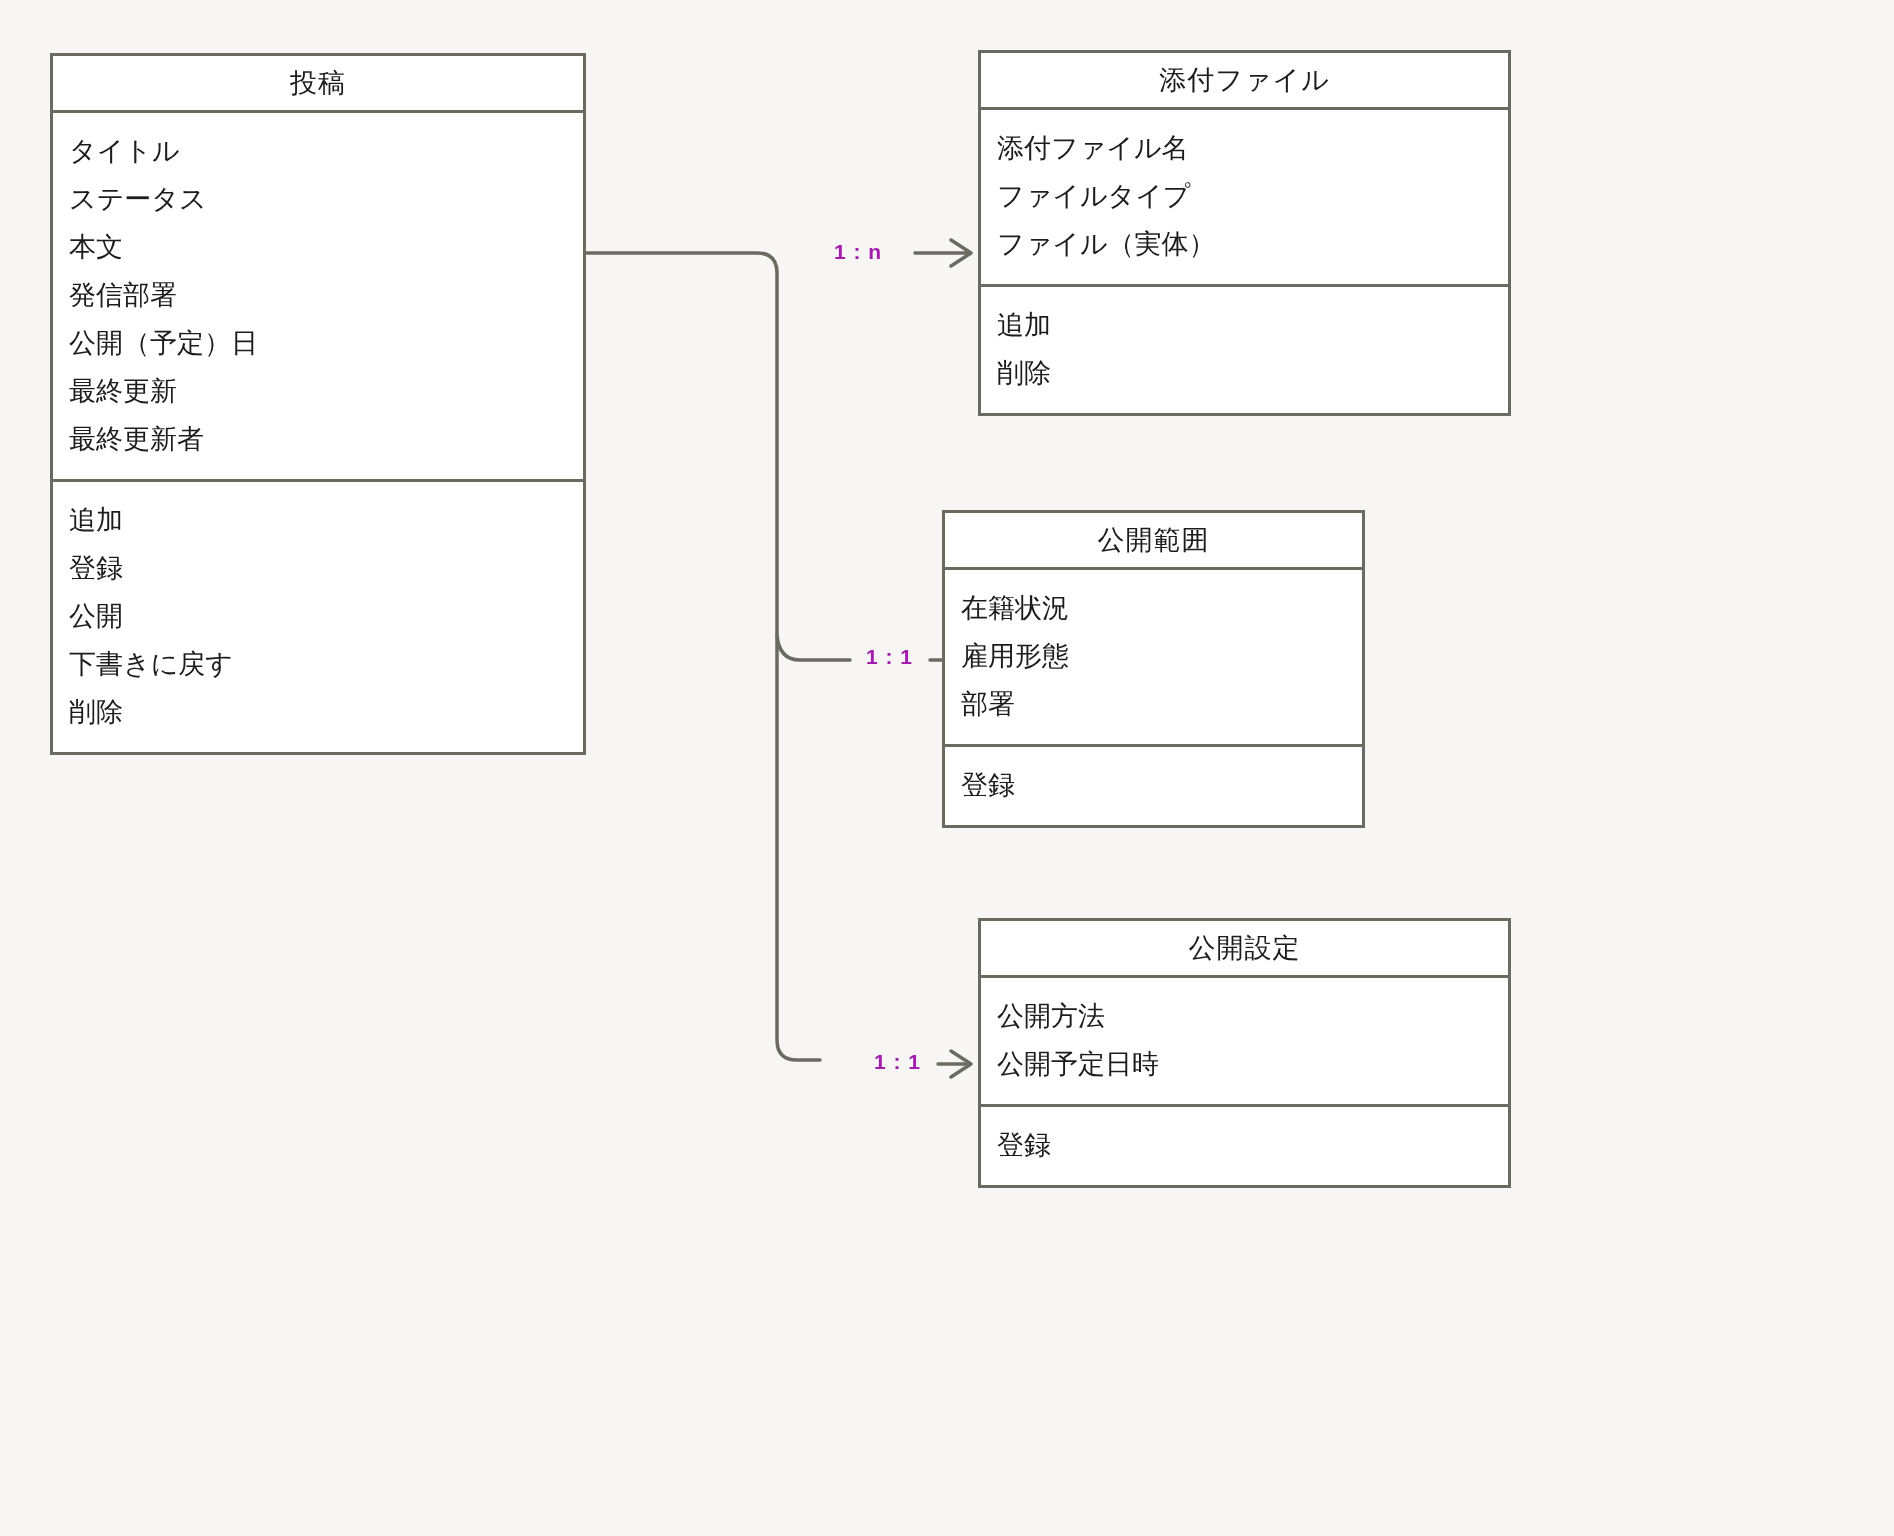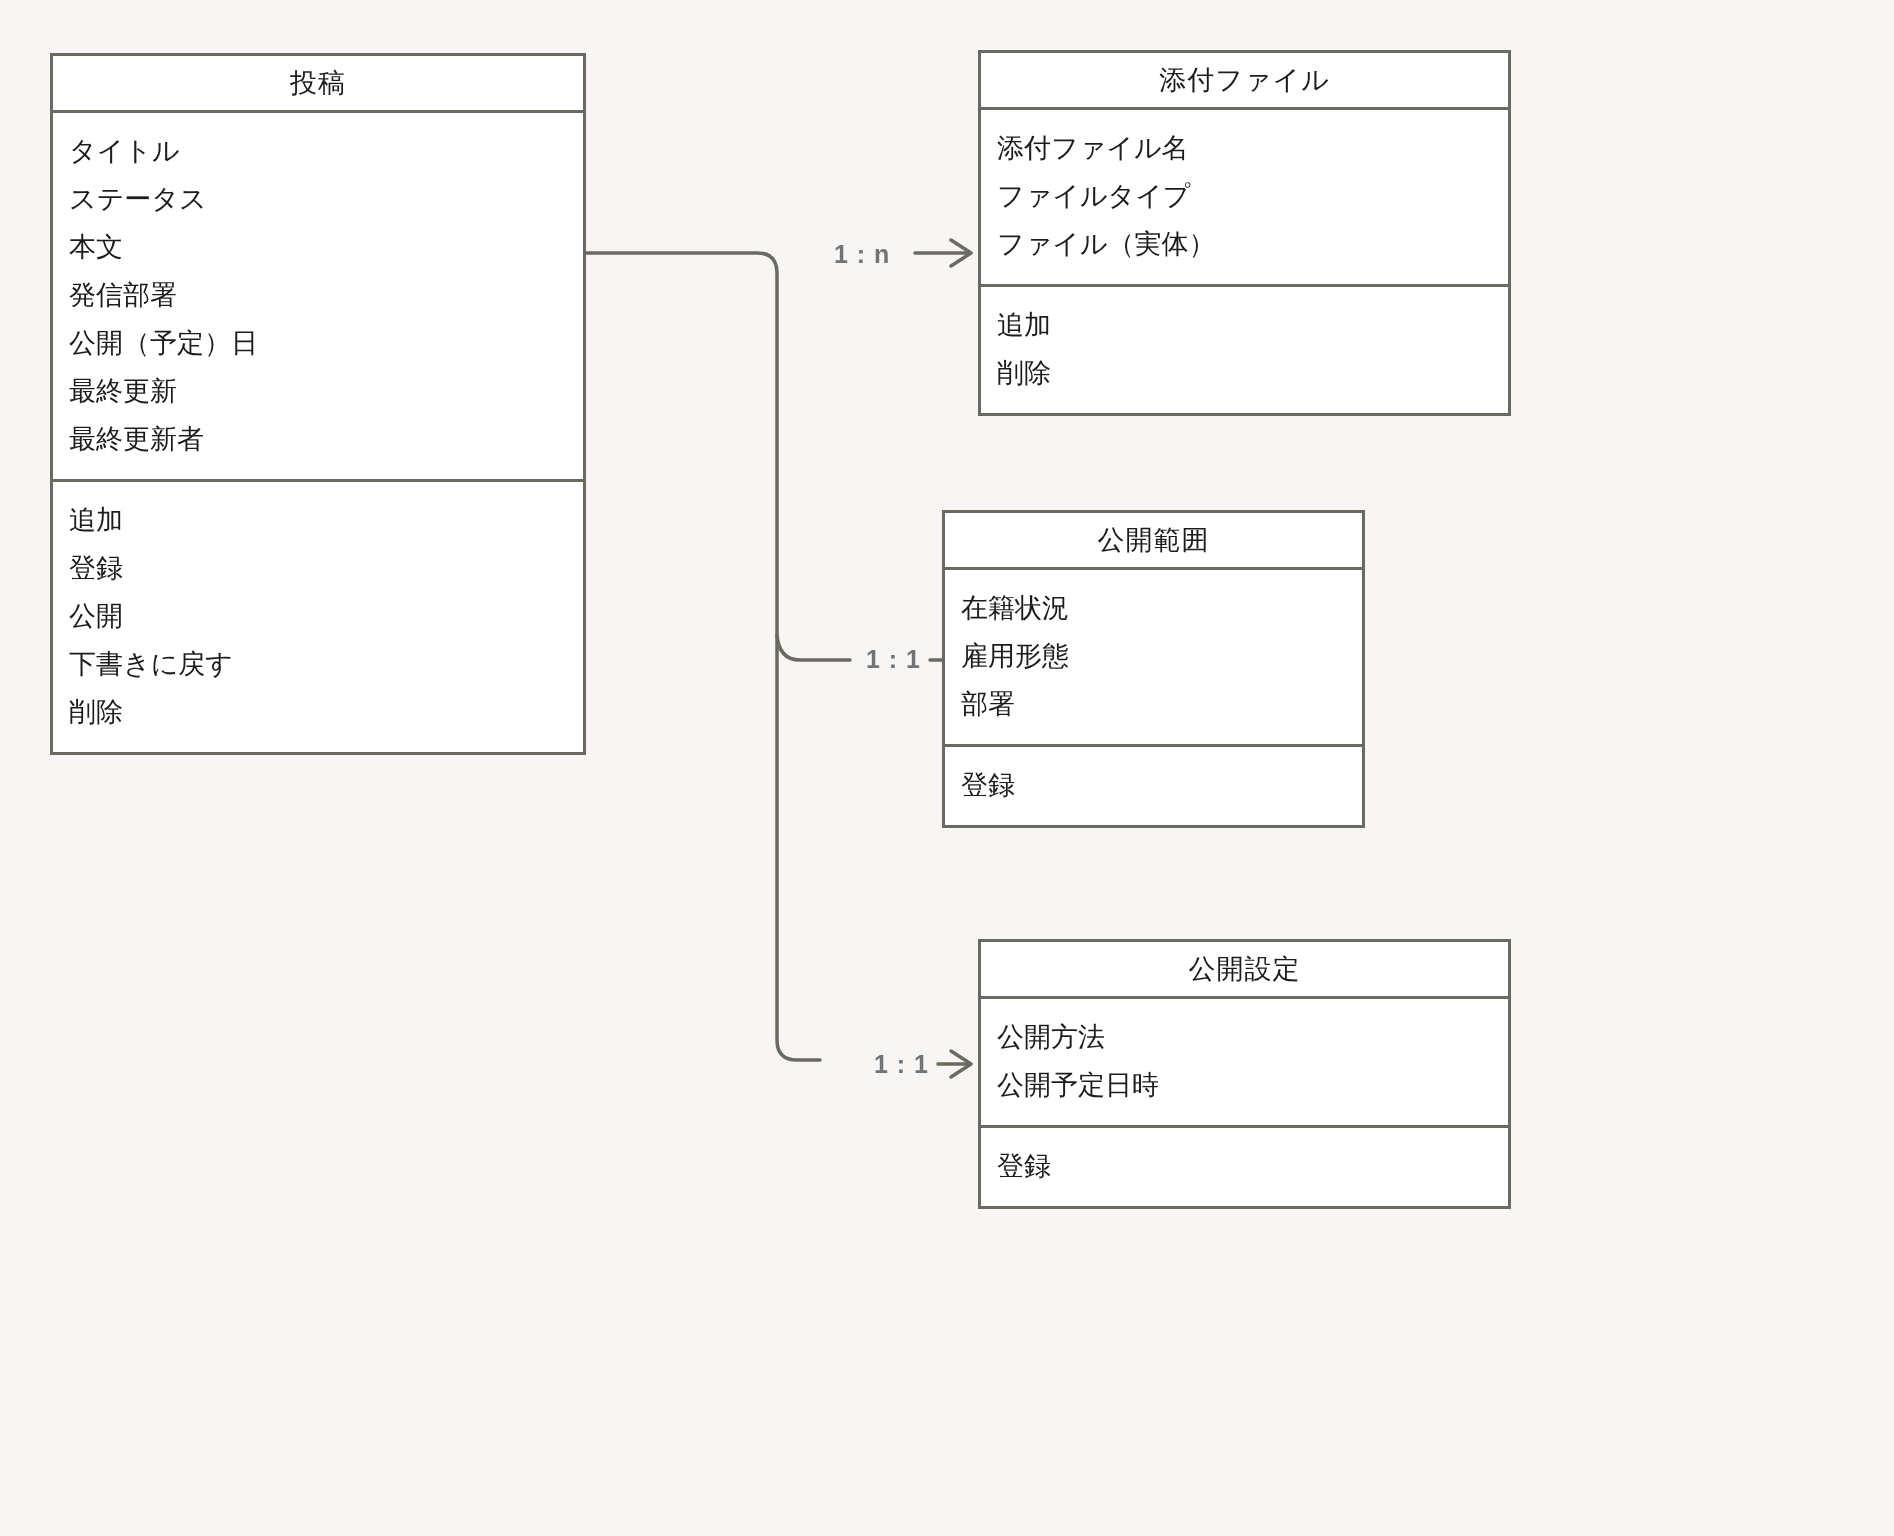--- a/index.html
+++ b/index.html
@@ -53,35 +53,35 @@
     white-space: nowrap;
   }
   .uml-row:last-child {
     margin-bottom: 10px;
   }
 
   
   #box-toukou      { left: 50px;  top: 53px;   width: 536px;  }
   #box-tenpu       { left: 978px; top: 50px;   width: 533px;  }
   #box-koukaihani  { left: 942px; top: 510px;  width: 423px;  }
-  #box-koukaisettei{ left: 978px; top: 918px;  width: 533px; margin-top: 21px;  }
+  #box-koukaisettei{ left: 978px; top: 918px;  width: 533px;  }
 
   
   #connectors {
     position: absolute;
     left: 0; top: 0;
     width: 1894px; height: 1536px;
     pointer-events: none;
   }
   .edge-label {
     position: absolute;
-    font-size: 25px;
+    font-size: 21px;
     font-weight: 600;
     letter-spacing: 1px;
-    color: #737373;
+    color: #a21caf;
     white-space: nowrap;
   }
   #label-1n  { left: 834px; top: 240px; }
   #label-11a { left: 866px; top: 645px; }
   #label-11b { left: 874px; top: 1050px; }
 </style>
 </head>
 <body>
 
 <div id="canvas">

